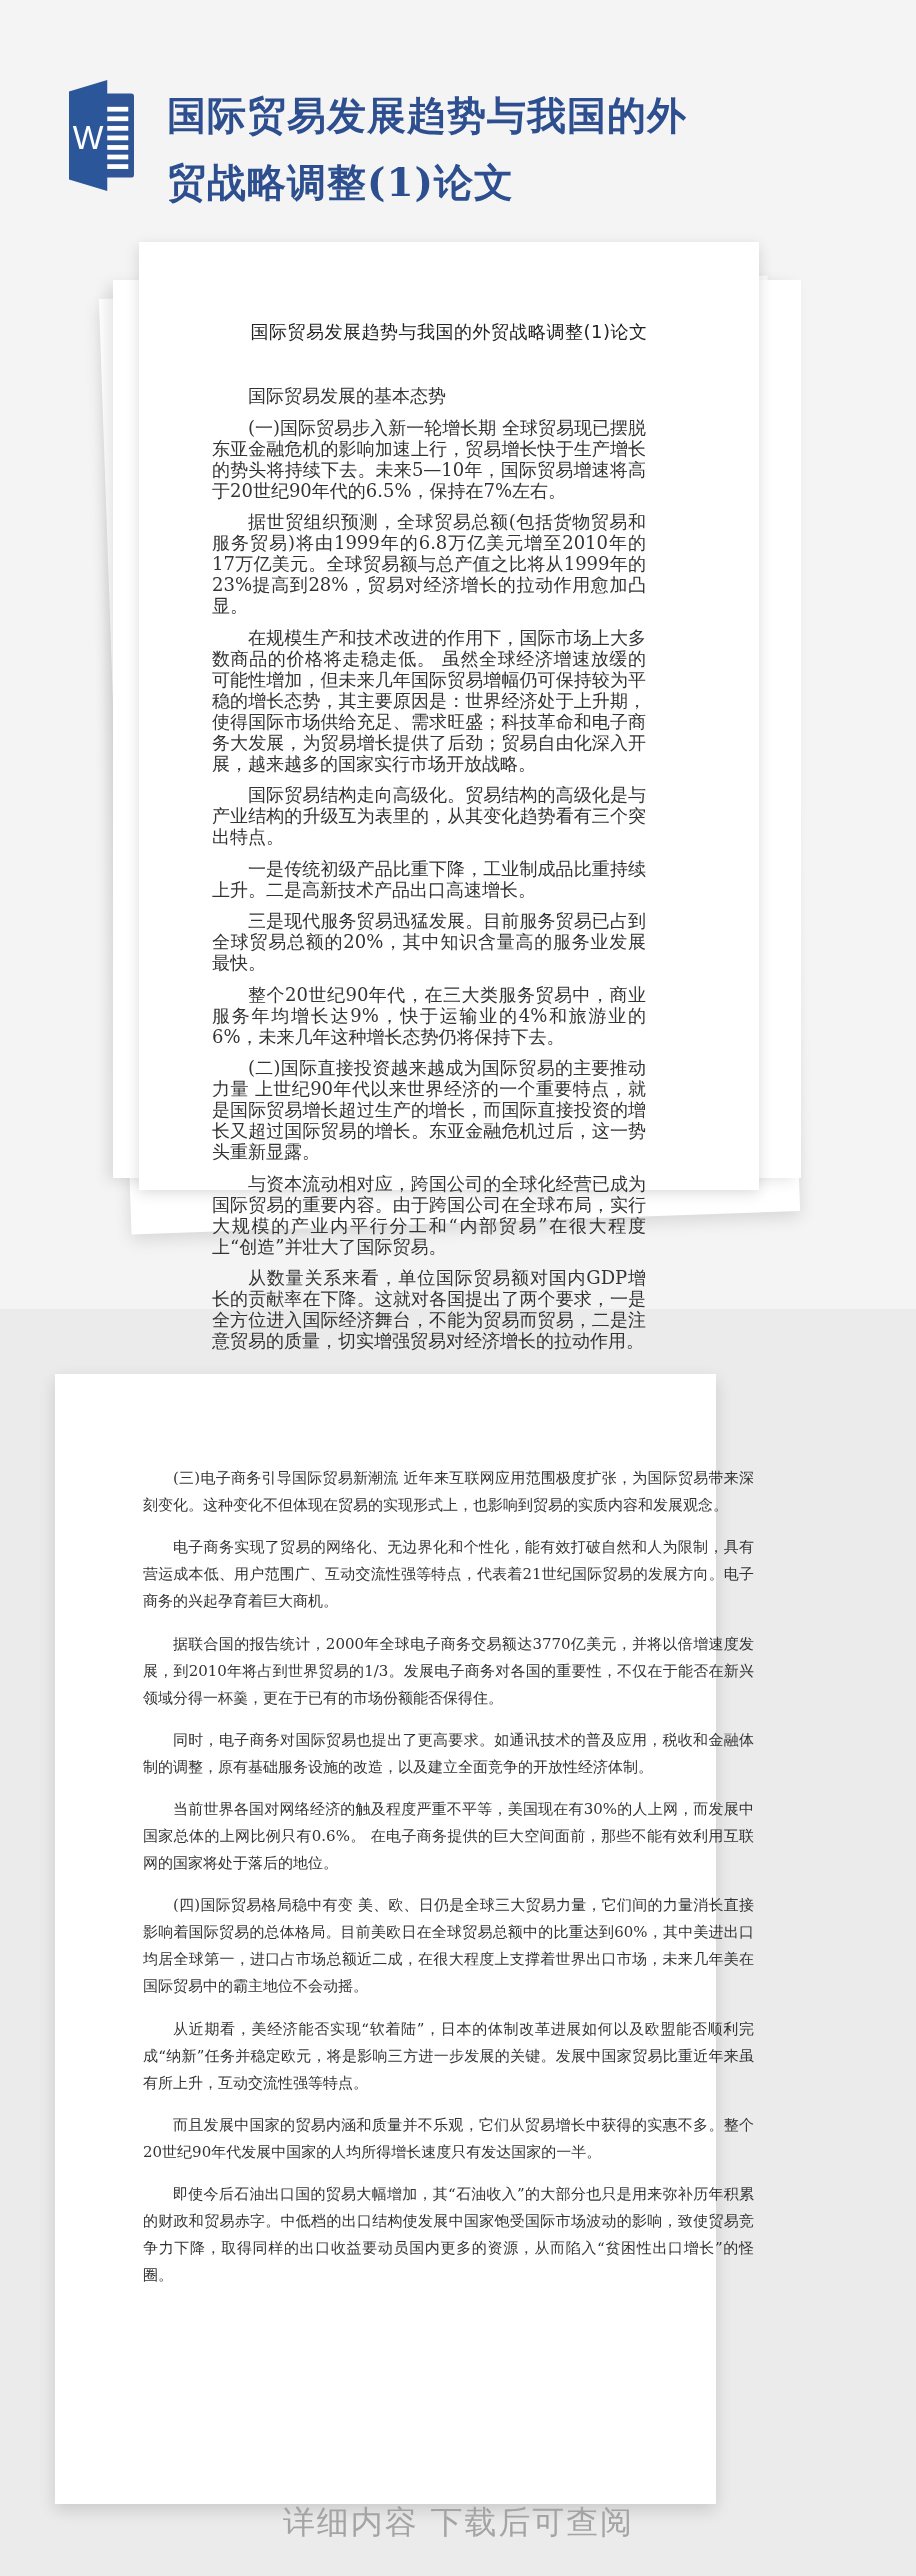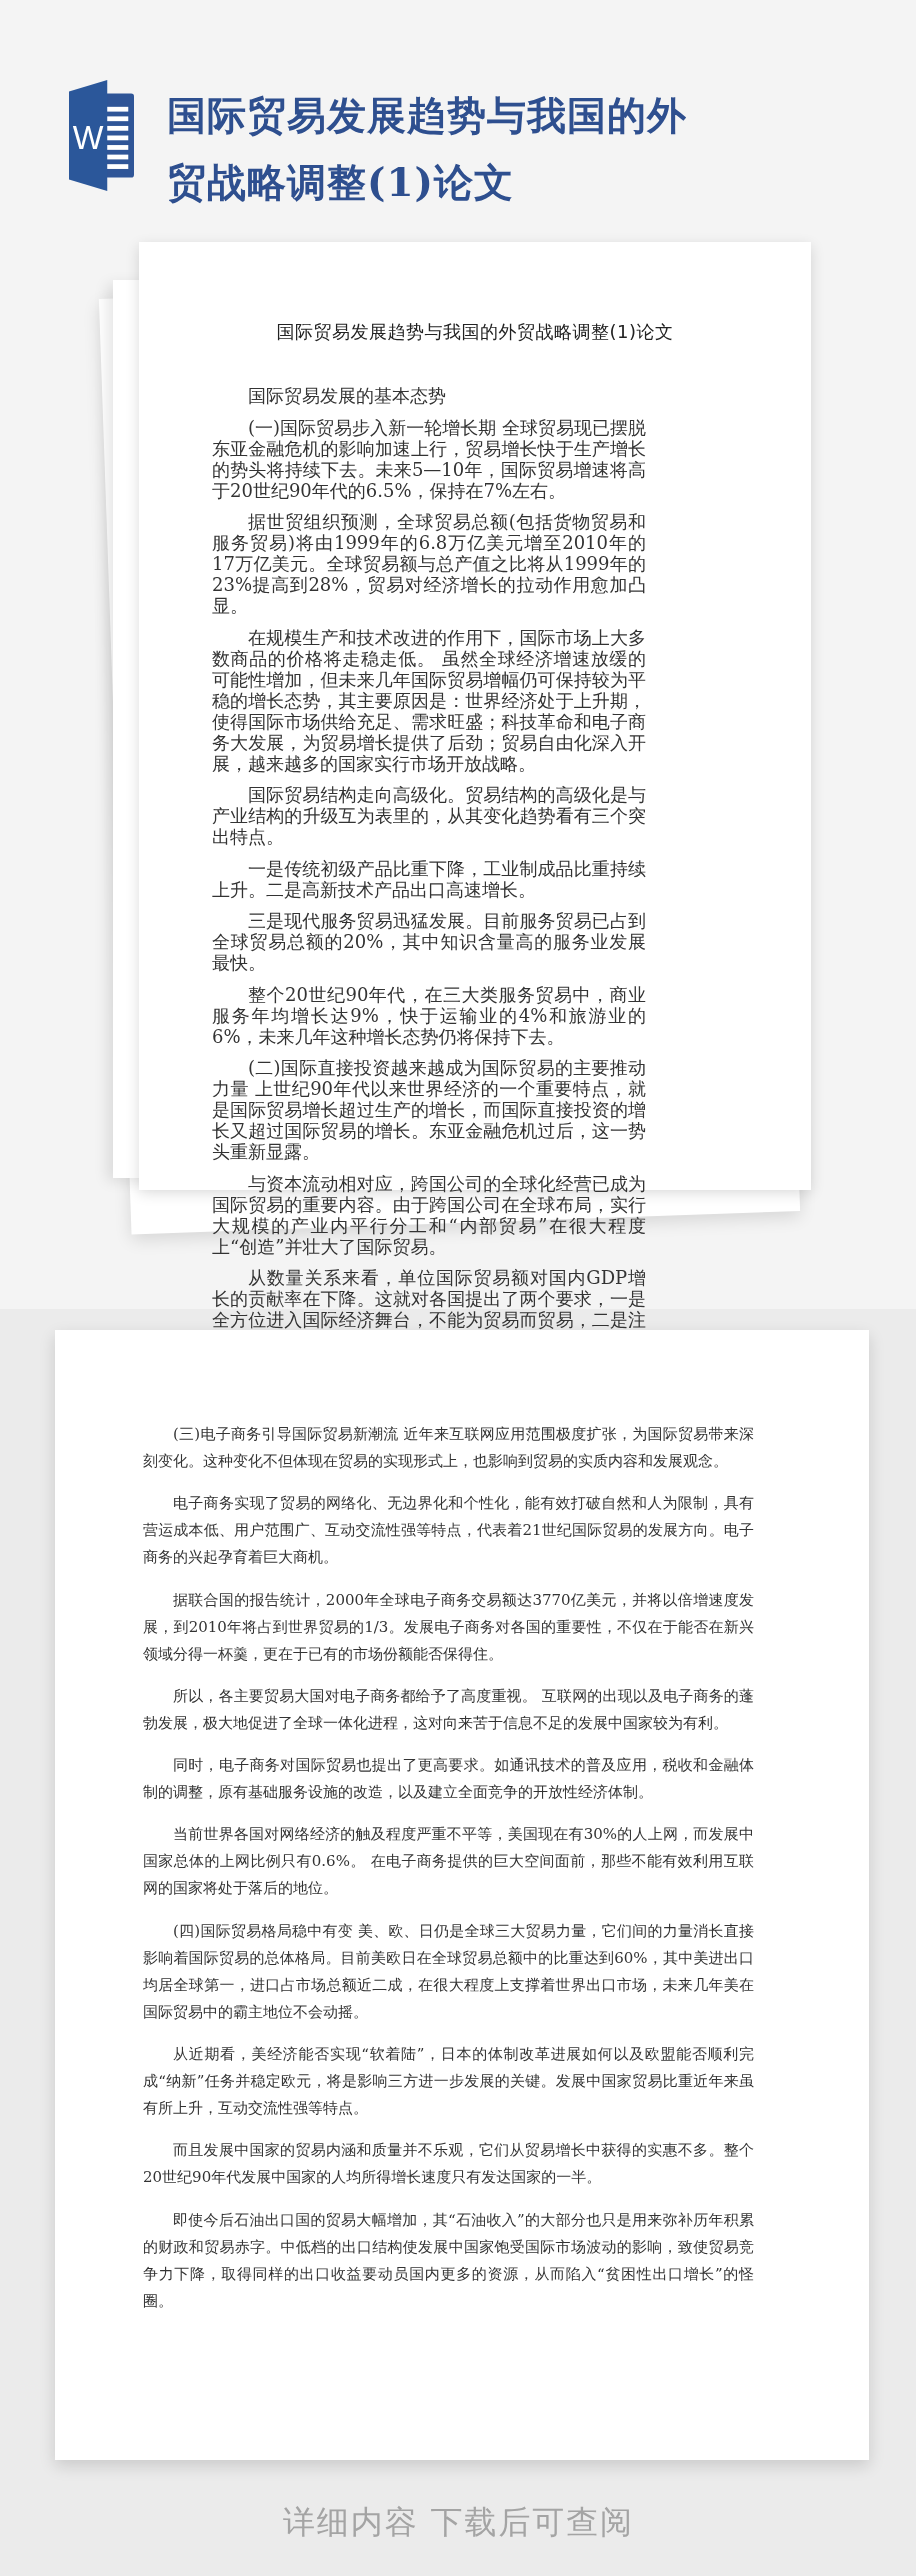--- a/index.html
+++ b/index.html
@@ -24,38 +24,40 @@
   .sheet-back2 {
     left: 115px; top: 287px; width: 669px; height: 936px;
     transform: rotate(-2deg); transform-origin: center;
     box-shadow: 0 5.7px 17px rgba(0,0,0,0.12);
   }
   .sheet-back1 {
     left: 113px; top: 280px; width: 688px; height: 898px;
     box-shadow: -5.7px 3.8px 13.4px rgba(0,0,0,0.10);
   }
   .page1 {
-    left: 139px; top: 242px; width: 672px; height: 948px;
+    left: 139px; top: 242px; width: 582px; height: 948px;
     box-shadow: 0 3.8px 13.4px rgba(0,0,0,0.14);
+    padding-left: 38px;
   }
   .page1 .doc-title {
     position: absolute; left: 0; top: 78px; width: 100%; text-align: center;
     font-family: "DejaVu Sans", "Liberation Sans", sans-serif;
     font-size: 18px; color: #222; letter-spacing: 0.5px;
   }
   .page1 .body { position: absolute; left: 73px; top: 143px; width: 434px; }
   .p1 {
     font-size: 18px; line-height: 21px; color: #333; margin: 0 0 10.5px 0;
     text-indent: 2em; text-align: justify;
   }
 
   
   .page2 {
-    left: 55px; top: 1330px; width: 814px; height: 1130px;
+    left: 55px; top: 1374px; width: 640px; height: 1130px;
     box-shadow: 0 5.7px 15.3px rgba(0,0,0,0.14);
+    padding-left: 21px;
   }
   .page2 .body { position: absolute; left: 88px; top: 91px; width: 611px; }
   .p2 {
     font-size: 15px; line-height: 27px; color: #333; margin: 0 0 15.3px 0;
     text-indent: 2em; text-align: justify;
   }
 
   
   .footer-note {
     position: absolute; left: 0; top: 2501px; width: 917px; text-align: center;
@@ -105,21 +107,20 @@
     <p class="p1">与资本流动相对应，跨国公司的全球化经营已成为国际贸易的重要内容。由于跨国公司在全球布局，实行大规模的产业内平行分工和“内部贸易”在很大程度上“创造”并壮大了国际贸易。</p>
     <p class="p1">从数量关系来看，单位国际贸易额对国内GDP增长的贡献率在下降。这就对各国提出了两个要求，一是全方位进入国际经济舞台，不能为贸易而贸易，二是注意贸易的质量，切实增强贸易对经济增长的拉动作用。</p>
   </div>
 </div>
 
 <div class="sheet page2">
   <div class="body">
     <p class="p2">(三)电子商务引导国际贸易新潮流  近年来互联网应用范围极度扩张，为国际贸易带来深刻变化。这种变化不但体现在贸易的实现形式上，也影响到贸易的实质内容和发展观念。</p>
     <p class="p2">电子商务实现了贸易的网络化、无边界化和个性化，能有效打破自然和人为限制，具有营运成本低、用户范围广、互动交流性强等特点，代表着21世纪国际贸易的发展方向。电子商务的兴起孕育着巨大商机。</p>
     <p class="p2">据联合国的报告统计，2000年全球电子商务交易额达3770亿美元，并将以倍增速度发展，到2010年将占到世界贸易的1/3。发展电子商务对各国的重要性，不仅在于能否在新兴领域分得一杯羹，更在于已有的市场份额能否保得住。</p>
-    <p class="p2">所以，各主要贸易大国对电子商务都给予了高度重视。 互联网的出现以及电子商务的蓬勃发展，极大地促进了全球一体化进程，这对向来苦于信息不足的发展中国家较为有利。</p>
     <p class="p2">同时，电子商务对国际贸易也提出了更高要求。如通讯技术的普及应用，税收和金融体制的调整，原有基础服务设施的改造，以及建立全面竞争的开放性经济体制。</p>
     <p class="p2">当前世界各国对网络经济的触及程度严重不平等，美国现在有30%的人上网，而发展中国家总体的上网比例只有0.6%。 在电子商务提供的巨大空间面前，那些不能有效利用互联网的国家将处于落后的地位。</p>
     <p class="p2">(四)国际贸易格局稳中有变  美、欧、日仍是全球三大贸易力量，它们间的力量消长直接影响着国际贸易的总体格局。目前美欧日在全球贸易总额中的比重达到60%，其中美进出口均居全球第一，进口占市场总额近二成，在很大程度上支撑着世界出口市场，未来几年美在国际贸易中的霸主地位不会动摇。</p>
     <p class="p2">从近期看，美经济能否实现“软着陆”，日本的体制改革进展如何以及欧盟能否顺利完成“纳新”任务并稳定欧元，将是影响三方进一步发展的关键。发展中国家贸易比重近年来虽有所上升，互动交流性强等特点。</p>
     <p class="p2">而且发展中国家的贸易内涵和质量并不乐观，它们从贸易增长中获得的实惠不多。整个20世纪90年代发展中国家的人均所得增长速度只有发达国家的一半。</p>
     <p class="p2">即使今后石油出口国的贸易大幅增加，其“石油收入”的大部分也只是用来弥补历年积累的财政和贸易赤字。中低档的出口结构使发展中国家饱受国际市场波动的影响，致使贸易竞争力下降，取得同样的出口收益要动员国内更多的资源，从而陷入“贫困性出口增长”的怪圈。</p>
   </div>
 </div>
 
 <div class="footer-note">详细内容 下载后可查阅</div>

